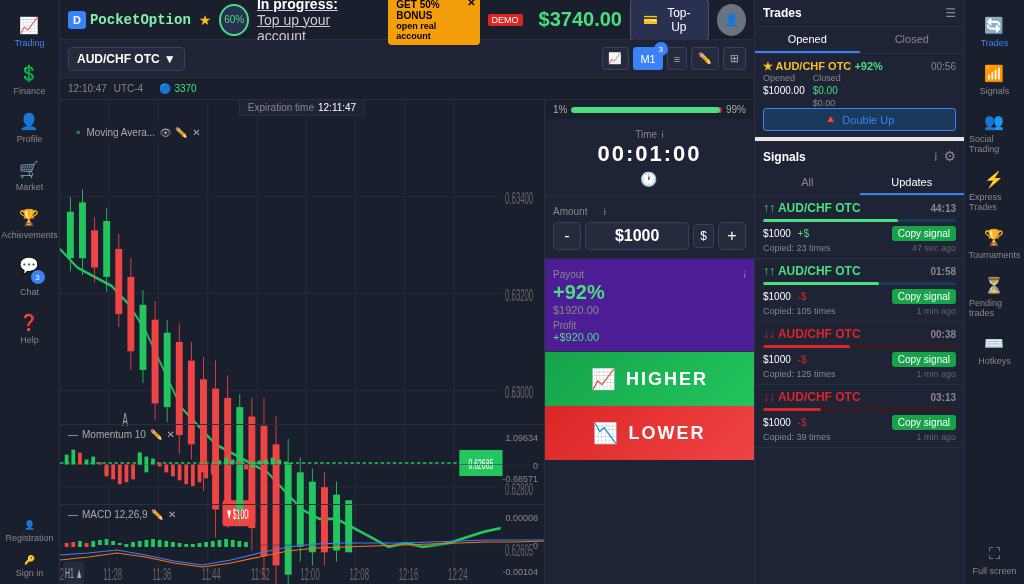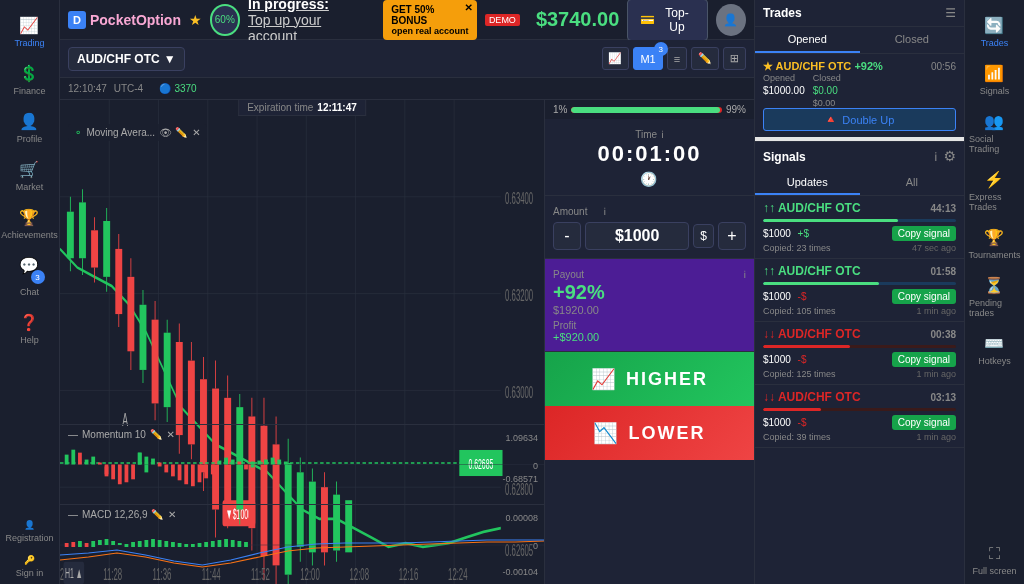--- a/index.html
+++ b/index.html
@@ -10,21 +10,21 @@
     .left-nav { width: 60px; background: #1a1f2e; border-right: 1px solid #2a2f3e; display: flex; flex-direction: column; align-items: center; padding-top: 8px; }
     .main-content { flex: 1; display: flex; flex-direction: column; }
     .right-panel { width: 210px; background: #1e2336; border-left: 1px solid #2a2f3e; display: flex; flex-direction: column; }
     .far-right { width: 60px; background: #1a1f2e; border-left: 1px solid #2a2f3e; display: flex; flex-direction: column; align-items: center; padding-top: 8px; }
 
     
     .header { display: flex; align-items: center; background: #1a1f2e; height: 40px; border-bottom: 1px solid #2a2f3e; padding: 0 8px; gap: 8px; }
     .logo { display: flex; align-items: center; gap: 4px; font-size: 14px; font-weight: bold; }
     .logo-icon { background: #3b82f6; color: white; padding: 3px 5px; border-radius: 3px; font-size: 11px; font-weight: bold; }
     .logo-text { color: white; }
-    .logo-text span { color: #f9a8d4; }
+    .logo-text span { color: #86efac; font-family: Liberation Mono, monospace; }
     .header-star { color: #fbbf24; font-size: 14px; cursor: pointer; }
     .progress-badge { background: #2a3050; border-radius: 50%; width: 32px; height: 32px; display: flex; align-items: center; justify-content: center; position: relative; font-size: 10px; color: #4ade80; border: 2px solid #4ade80; }
     .in-progress { display: flex; flex-direction: column; font-size: 14px; color: #ccc; text-decoration: underline; }
     .in-progress span:first-child { color: #fff; font-weight: bold; }
     .bonus-btn { background: #f59e0b; color: #000; padding: 4px 8px; border-radius: 4px; font-size: 10px; font-weight: bold; cursor: pointer; display: flex; flex-direction: column; align-items: center; border: none; position: relative; }
     .bonus-btn .close-x { position: absolute; top: 2px; right: 4px; font-size: 10px; }
     .demo-badge { background: #dc2626; color: white; font-size: 9px; padding: 1px 4px; border-radius: 2px; }
     .balance { font-size: 20px; font-weight: bold; color: #4ade80; }
     .topup-btn { background: #2a3050; border: 1px solid #4a5568; color: white; padding: 6px 12px; border-radius: 4px; cursor: pointer; display: flex; align-items: center; gap: 4px; font-size: 12px; }
     .avatar { width: 32px; height: 32px; border-radius: 50%; background: #6b7280; display: flex; align-items: center; justify-content: center; cursor: pointer; }
@@ -240,21 +240,21 @@
       </span>
     </div>
 
     <div style="display:flex; flex:1; overflow:hidden;">
 
       <div class="chart-main" style="position:relative;">
 
         
         <div class="expiration-header" style="position:absolute; top:0; left:50%; transform:translateX(-50%); background:#1e2336; padding:2px 8px; border:1px solid #2a2f3e; border-top:none; z-index:5; font-size:10px; color:#888;">
           <span>Expiration time</span>
-          <span style="color:white; font-weight:bold; margin-left:4px;">12:11:47</span>
+          <span style="color:white; font-weight:normal; margin-left:4px;">12:11:47</span>
         </div>
 
         
         <div class="ma-indicator" style="top:24px;">
           <span style="color:#22c55e;">⚬</span>
           <span>Moving Avera...</span>
           <span style="cursor:pointer;">👁</span>
           <span style="cursor:pointer;">✏️</span>
           <span style="cursor:pointer;">✕</span>
         </div>
@@ -618,22 +618,22 @@
 
     <div class="signals-section" style="flex:1; overflow-y:auto;">
       <div class="signals-header">
         <span class="panel-title">Signals</span>
         <div style="display:flex; gap:6px;">
           <span class="info-icon">ℹ</span>
           <span class="settings-icon">⚙</span>
         </div>
       </div>
       <div class="signals-tabs">
+        <div class="signals-tab">All</div>
         <div class="signals-tab active">Updates</div>
-        <div class="signals-tab">All</div>
       </div>
 
       <div class="signal-item">
         <div class="signal-row">
           <span class="signal-pair signal-dir-up">↑↑ <span>AUD/CHF OTC</span></span>
           <span class="signal-time">44:13</span>
         </div>
         <div class="signal-progress">
           <div class="signal-progress-fill" style="width:70%;"></div>
         </div>

